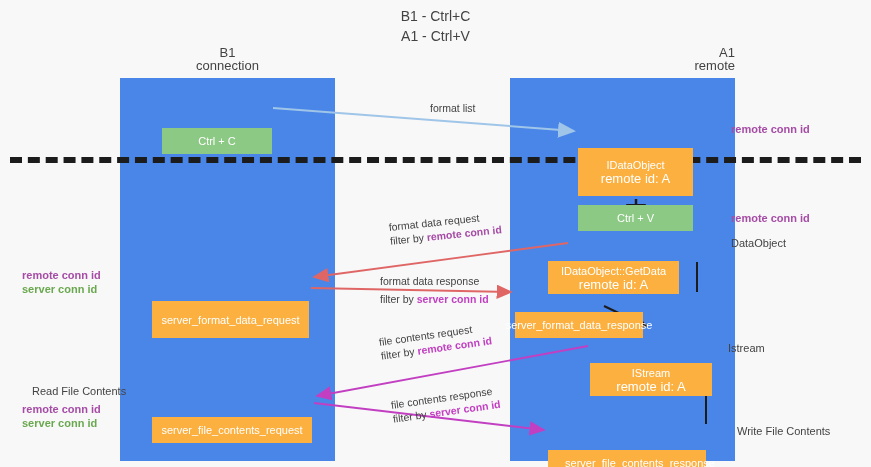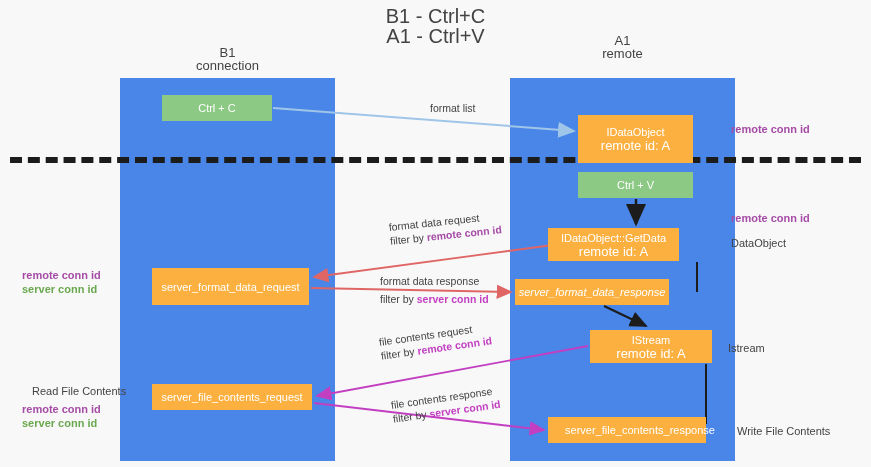--- a/index.html
+++ b/index.html
@@ -10,57 +10,57 @@
     color:#3c3c3c;
     overflow:hidden;
     position:relative;
   }
   #stage{position:absolute;left:0;top:0;width:871px;height:467px;}
   .abs{position:absolute;}
 
   
   #title{
     left:0;top:6px;width:871px;text-align:center;
-    font-size:20px;line-height:20px;color:#434343;
+    font-size:14px;line-height:20px;color:#434343;
   }
 
   
   .lane-head{
     text-align:center;font-size:13px;line-height:13px;color:#434343;
   }
   #head-b1{left:120px;top:46px;width:215px;}
-  #head-a1{left:510px;top:34px;width:225px;}
+  #head-a1{left:510px;top:46px;width:225px;text-align:right;}
 
   
   .lane{background:#4a86e8;}
   #lane-b1{left:120px;top:78px;width:215px;height:383px;}
   #lane-a1{left:510px;top:78px;width:225px;height:383px;}
 
   
   #divider{
     left:10px;top:157px;width:851px;height:0;
     border-top:6px dashed #1c1c1c;
   }
 
   
   .node{
     box-sizing:border-box;
     display:flex;flex-direction:column;align-items:center;justify-content:center;
-    color:#ffffff;font-size:11px;line-height:14px;text-align:right;
+    color:#ffffff;font-size:11px;line-height:14px;text-align:right;margin-top:33px;
   }
   .green{background:#8cc984;}
   .orange{background:#fbb040;}
   .node .l2{font-size:13px;}
 
   #n-ctrlc{left:162px;top:95px;width:110px;height:26px;}
   #n-idataobject{left:578px;top:115px;width:115px;height:48px;}
   #n-ctrlv{left:578px;top:172px;width:115px;height:26px;}
   #n-getdata{left:548px;top:228px;width:131px;height:33px;}
   #n-sfdreq{left:152px;top:268px;width:157px;height:37px;}
-  #n-sfdresp{left:515px;top:279px;width:154px;height:26px;font-style:italic;}
+  #n-sfdresp{left:515px;top:279px;width:128px;height:26px;}
   #n-istream{left:590px;top:330px;width:122px;height:33px;}
   #n-sfcreq{left:152px;top:384px;width:160px;height:26px;}
   #n-sfcresp{left:548px;top:417px;width:158px;height:26px;padding-left:26px;}
 
   
   .side{font-size:11px;line-height:14px;color:#434343;}
   .purple{color:#a64ca6;font-weight:bold;}
   .green-t{color:#6aa84f;font-weight:bold;}
   .magenta{color:#c23fc2;font-weight:bold;}
   .plain{color:#434343;}

